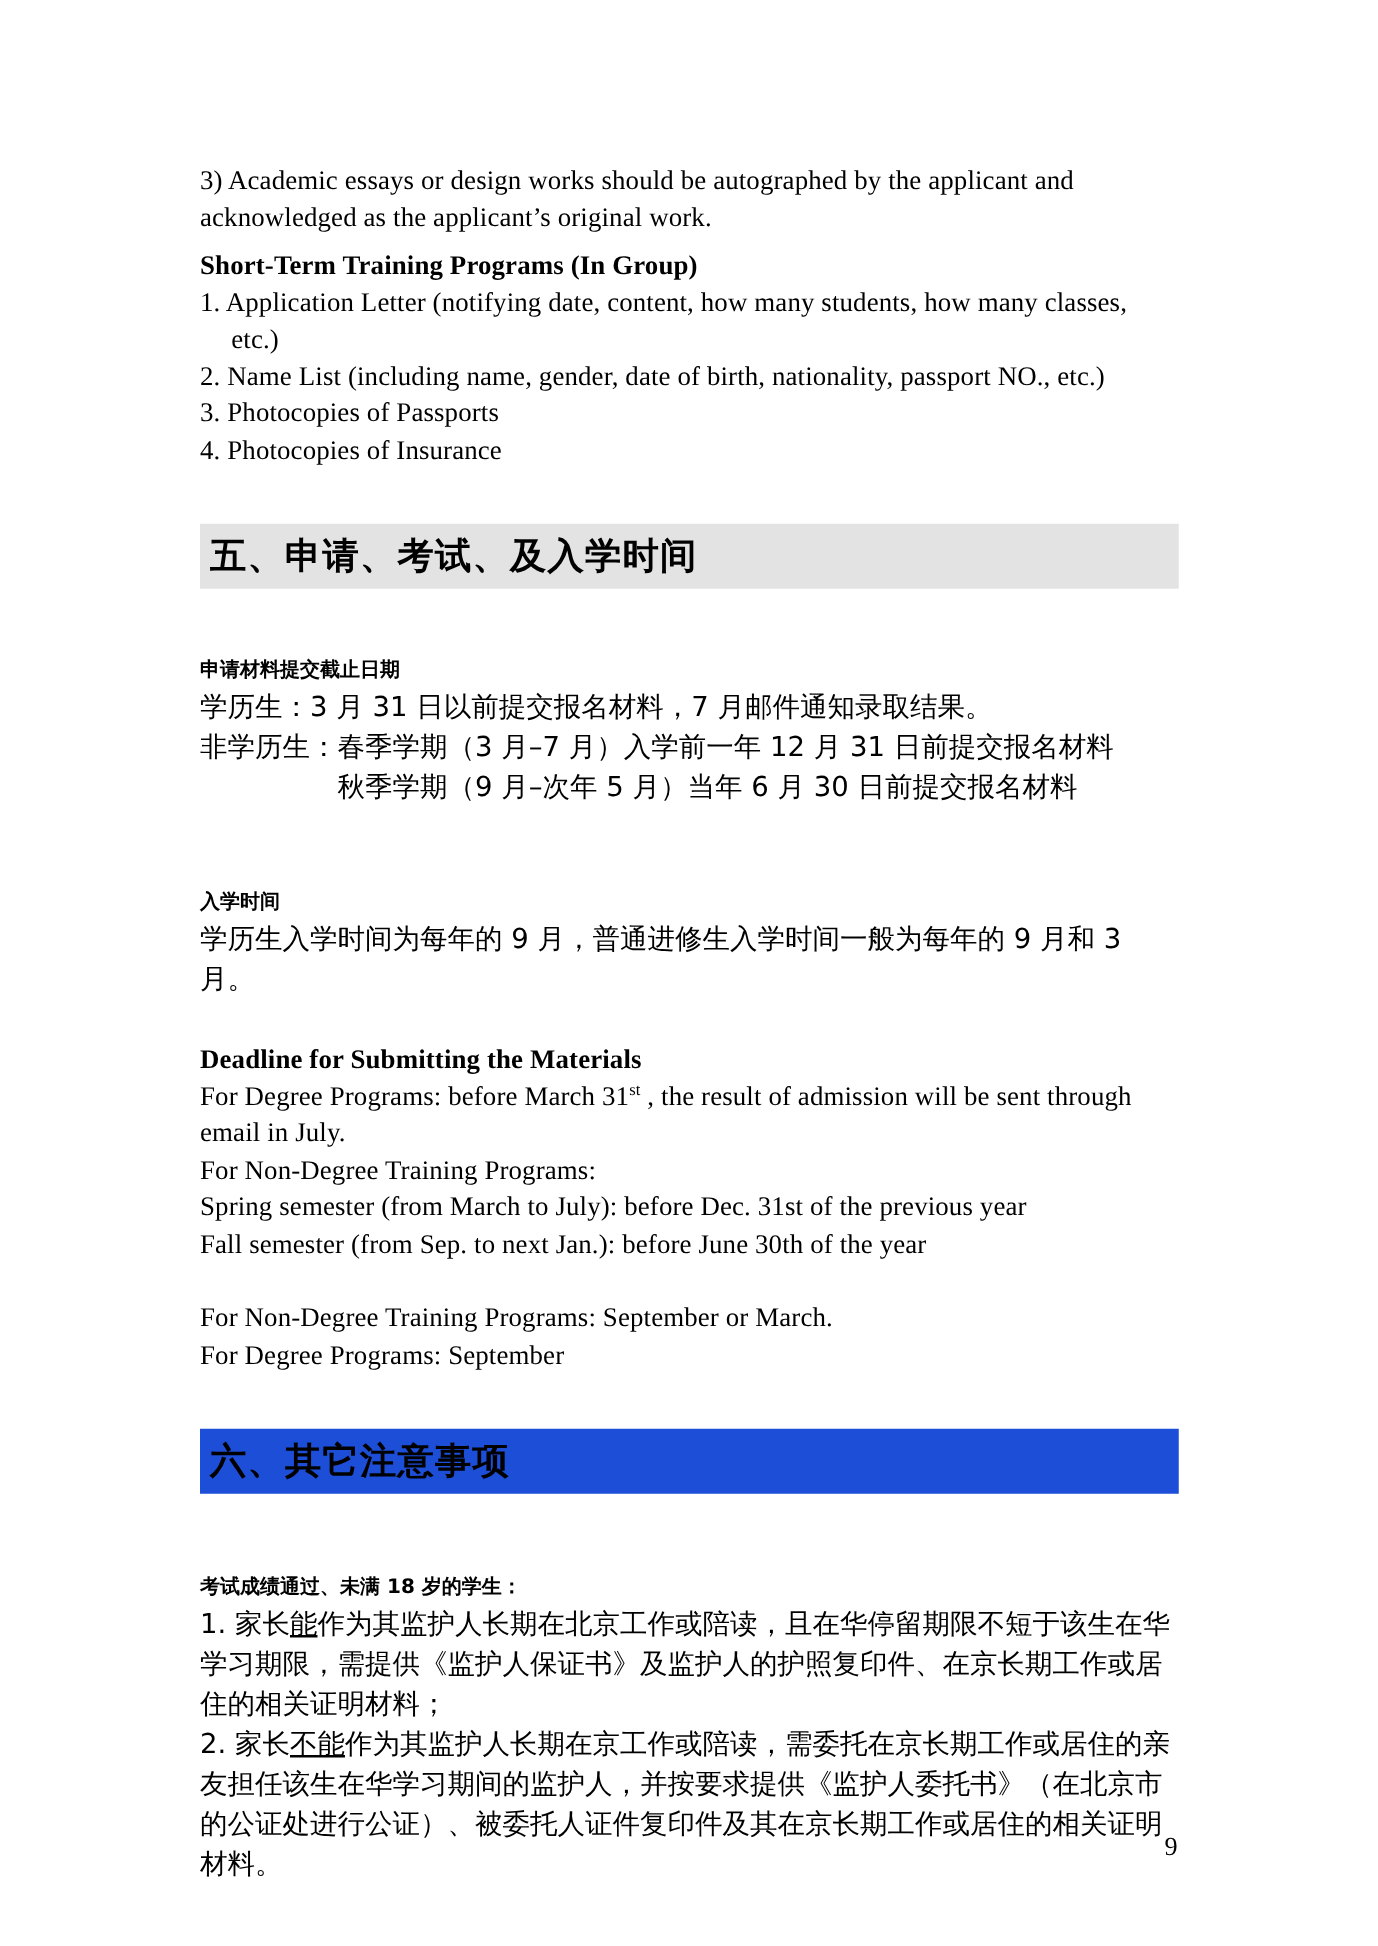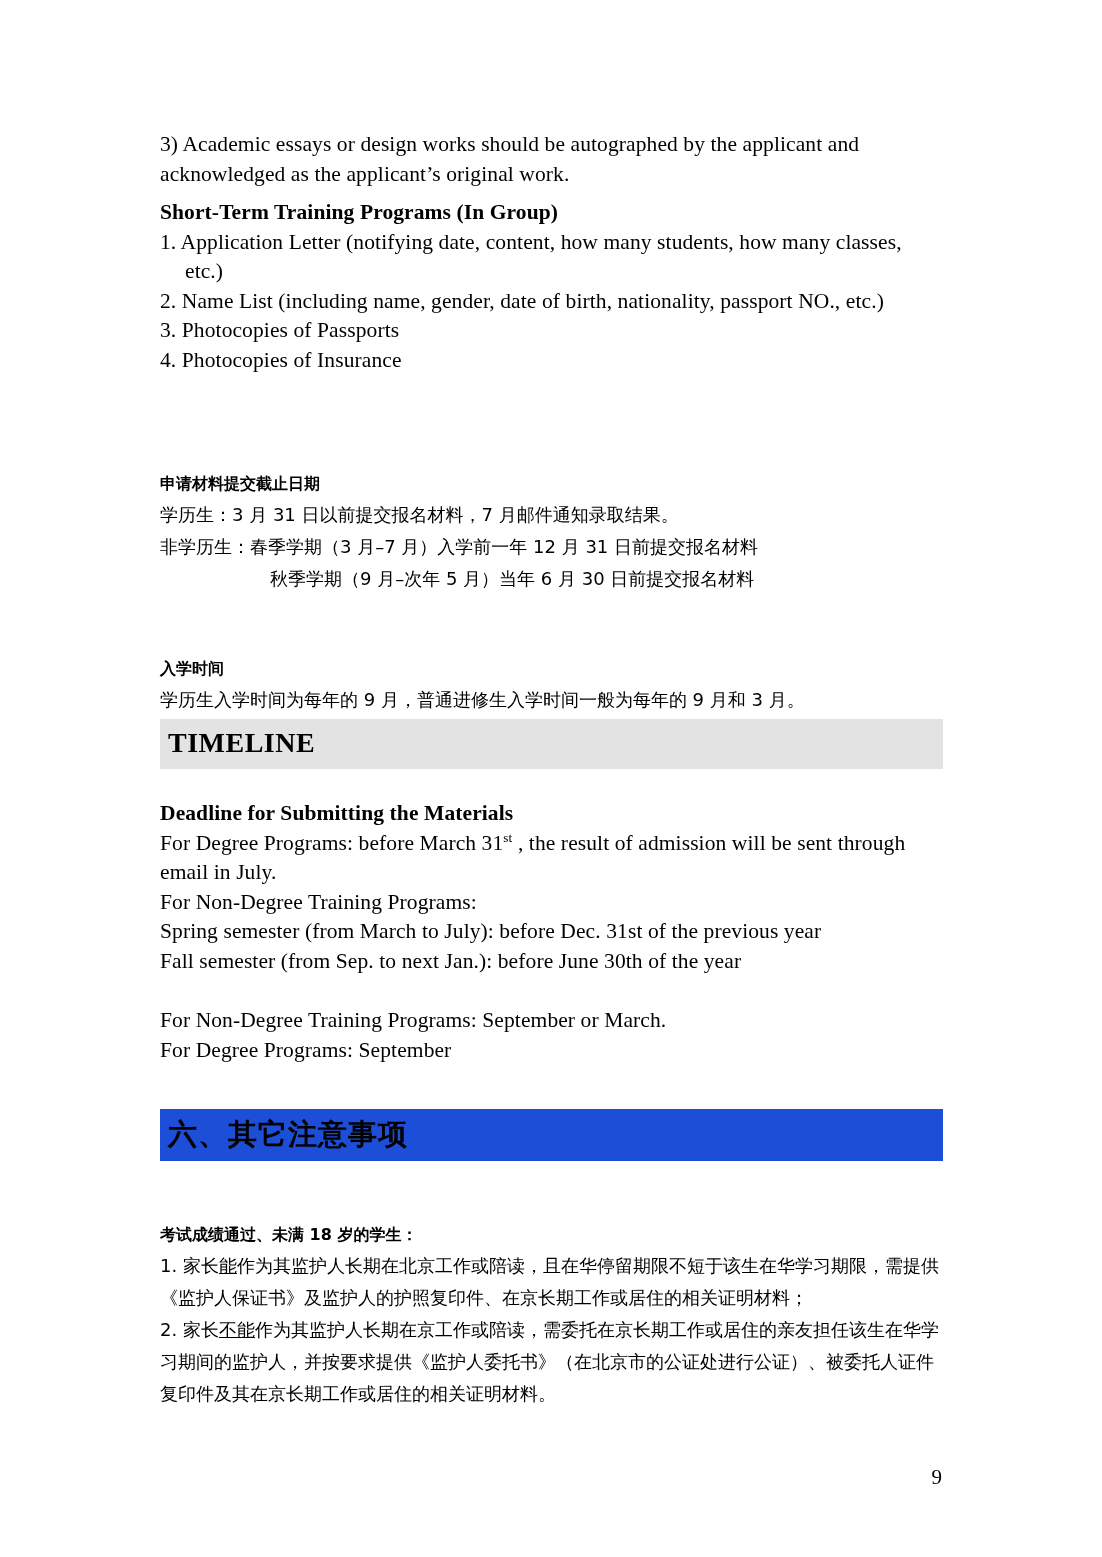--- a/index.html
+++ b/index.html
@@ -47,21 +47,21 @@
     text-indent: -25px;
   }
   .gap-s { height: 9px; }
   .gap-m { height: 18px; }
   .gap-l { height: 30px; }
   .gap-xl { height: 44px; }
 
   
   .cn {
     font-family: "DejaVu Sans", "Liberation Sans", sans-serif;
-    font-size: 18px;
+    font-size: 22px;
     line-height: 32px;
     color: #000;
   }
   .cn-bold {
     font-weight: bold;
     font-size: 16px;
     line-height: 31px;
     margin-top: 40px;
   }
   .cn-indent {
@@ -122,38 +122,38 @@
   <p class="en en-bold">Short-Term Training Programs (In Group)</p>
 
   <p class="en hang">1. Application Letter (notifying date, content, how many students, how many classes, etc.)</p>
   <p class="en hang">2. Name List (including name, gender, date of birth, nationality, passport NO., etc.)</p>
   <p class="en hang">3. Photocopies of Passports</p>
   <p class="en hang">4. Photocopies of Insurance</p>
 
 
   <div class="gap-xl"></div>
 
+  <div class="banner" style="background: rgb(227, 227, 227);">
+    <span class="banner-cn">五、申请、考试、及入学时间</span>
+  </div>
 
   <div class="gap-s"></div>
 
   <p class="cn cn-bold">申请材料提交截止日期</p>
   <p class="cn">学历生：3 月 31 日以前提交报名材料，7 月邮件通知录取结果。</p>
   <p class="cn">非学历生：春季学期（3 月–7 月）入学前一年 12 月 31 日前提交报名材料</p>
   <p class="cn cn-indent">秋季学期（9 月–次年 5 月）当年 6 月 30 日前提交报名材料</p>
 
   <div class="gap-m"></div>
 
   <p class="cn cn-bold">入学时间</p>
   <p class="cn">学历生入学时间为每年的 9 月，普通进修生入学时间一般为每年的 9 月和 3 月。</p>
 
   <div style="height:3px"></div>
 
-  <div class="banner" style="background: rgb(227, 227, 227);">
-    <span class="banner-en">TIMELINE</span>
-  </div>
 
   <div class="gap-l"></div>
 
   <p class="en en-bold">Deadline for Submitting the Materials</p>
   <p class="en"><span>For Degree Programs: before March 31</span><sup>st</sup><span> , the result of admission will be sent through email in July.</span></p>
   <p class="en">For Non-Degree Training Programs:</p>
   <p class="en">Spring semester (from March to July): before Dec. 31st of the previous year</p>
   <p class="en">Fall semester (from Sep. to next Jan.): before June 30th of the year</p>
 
   <div class="gap-l"></div>

